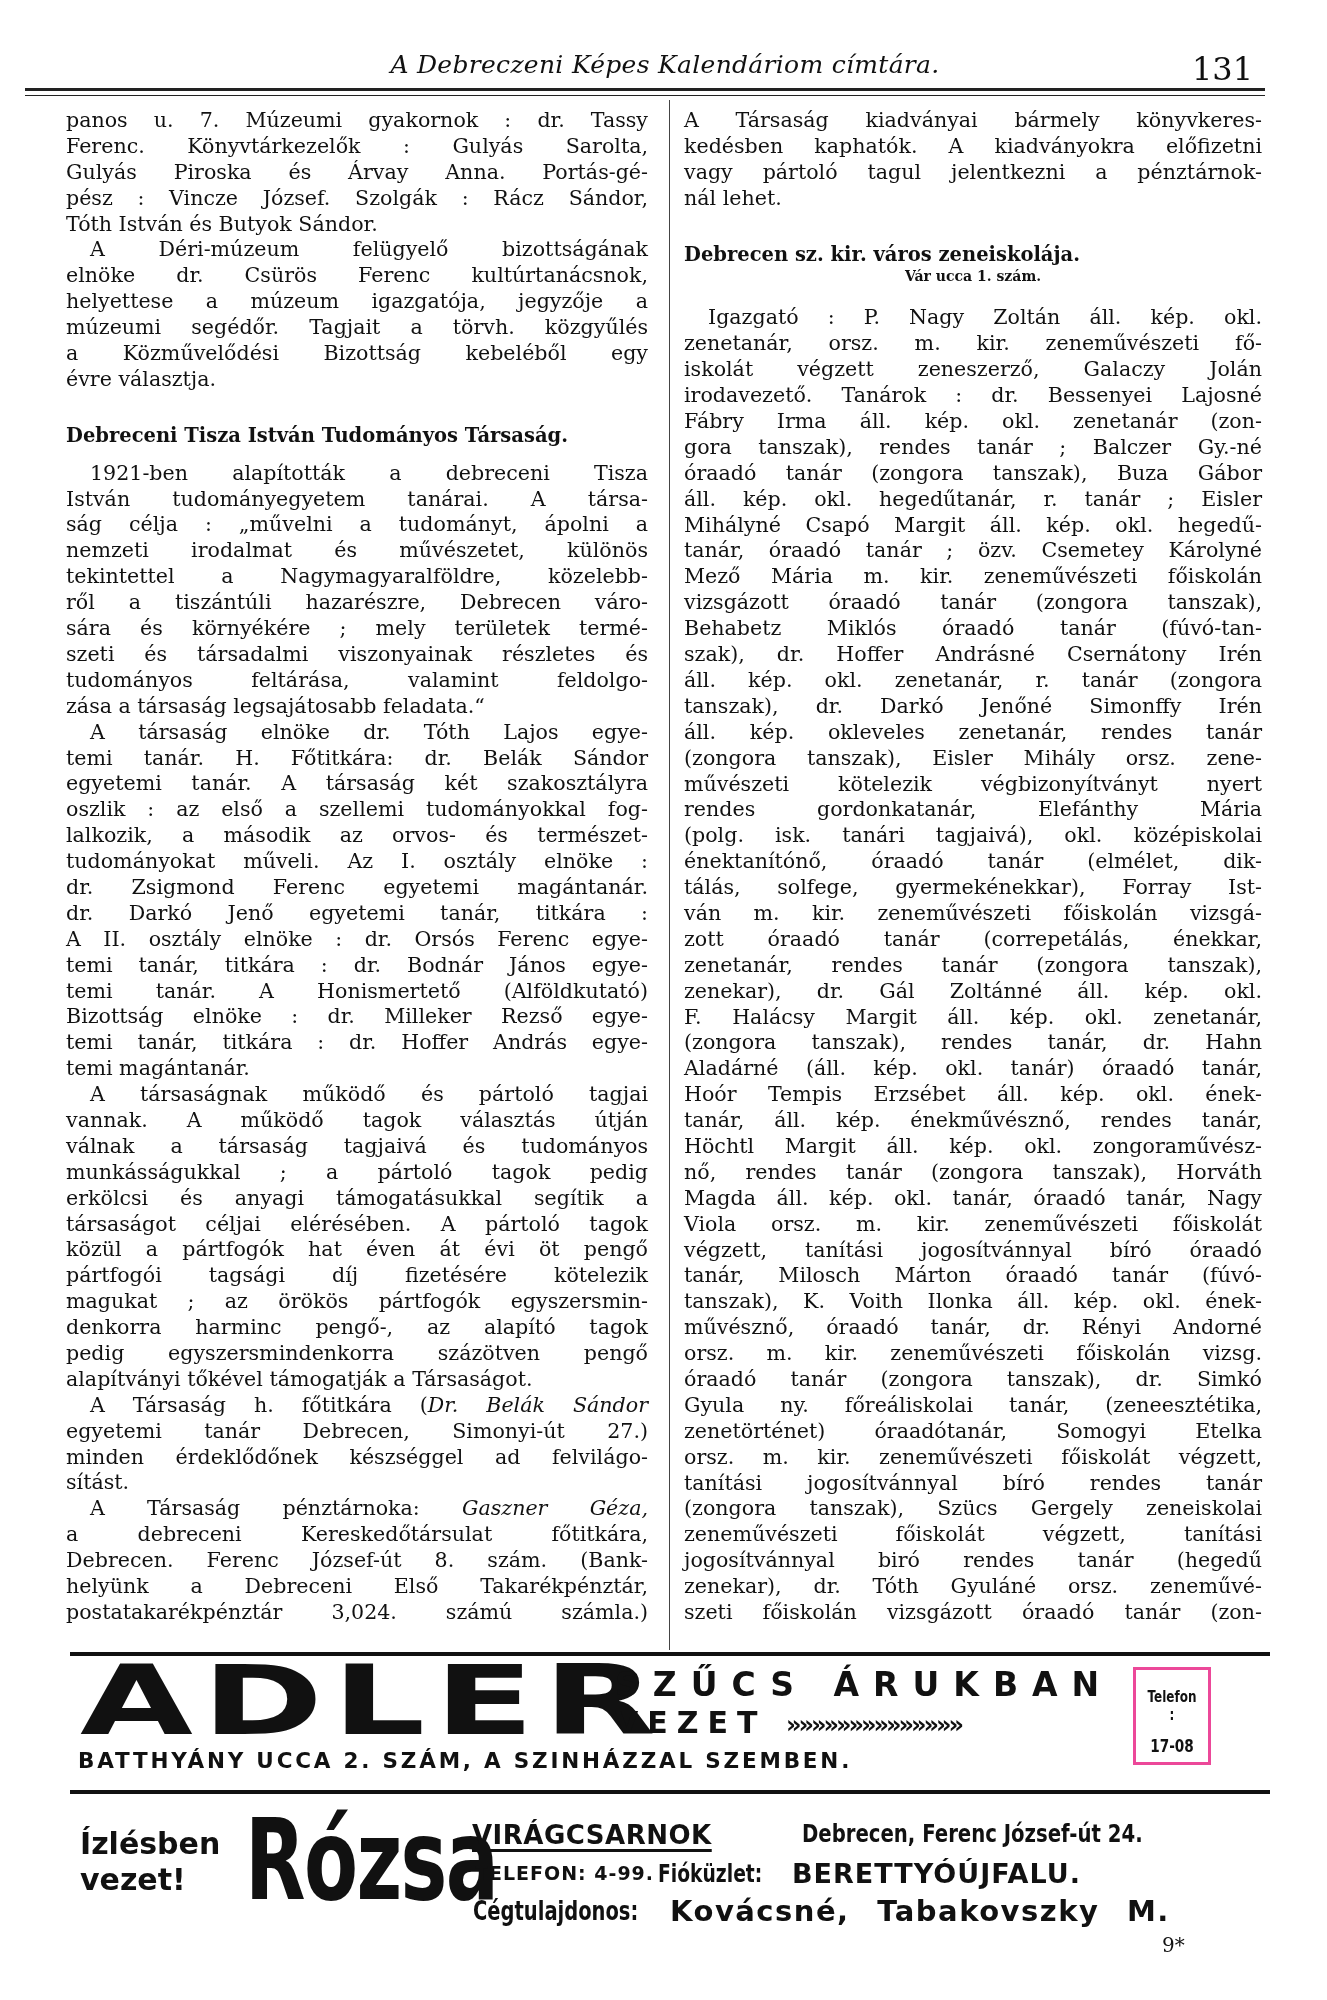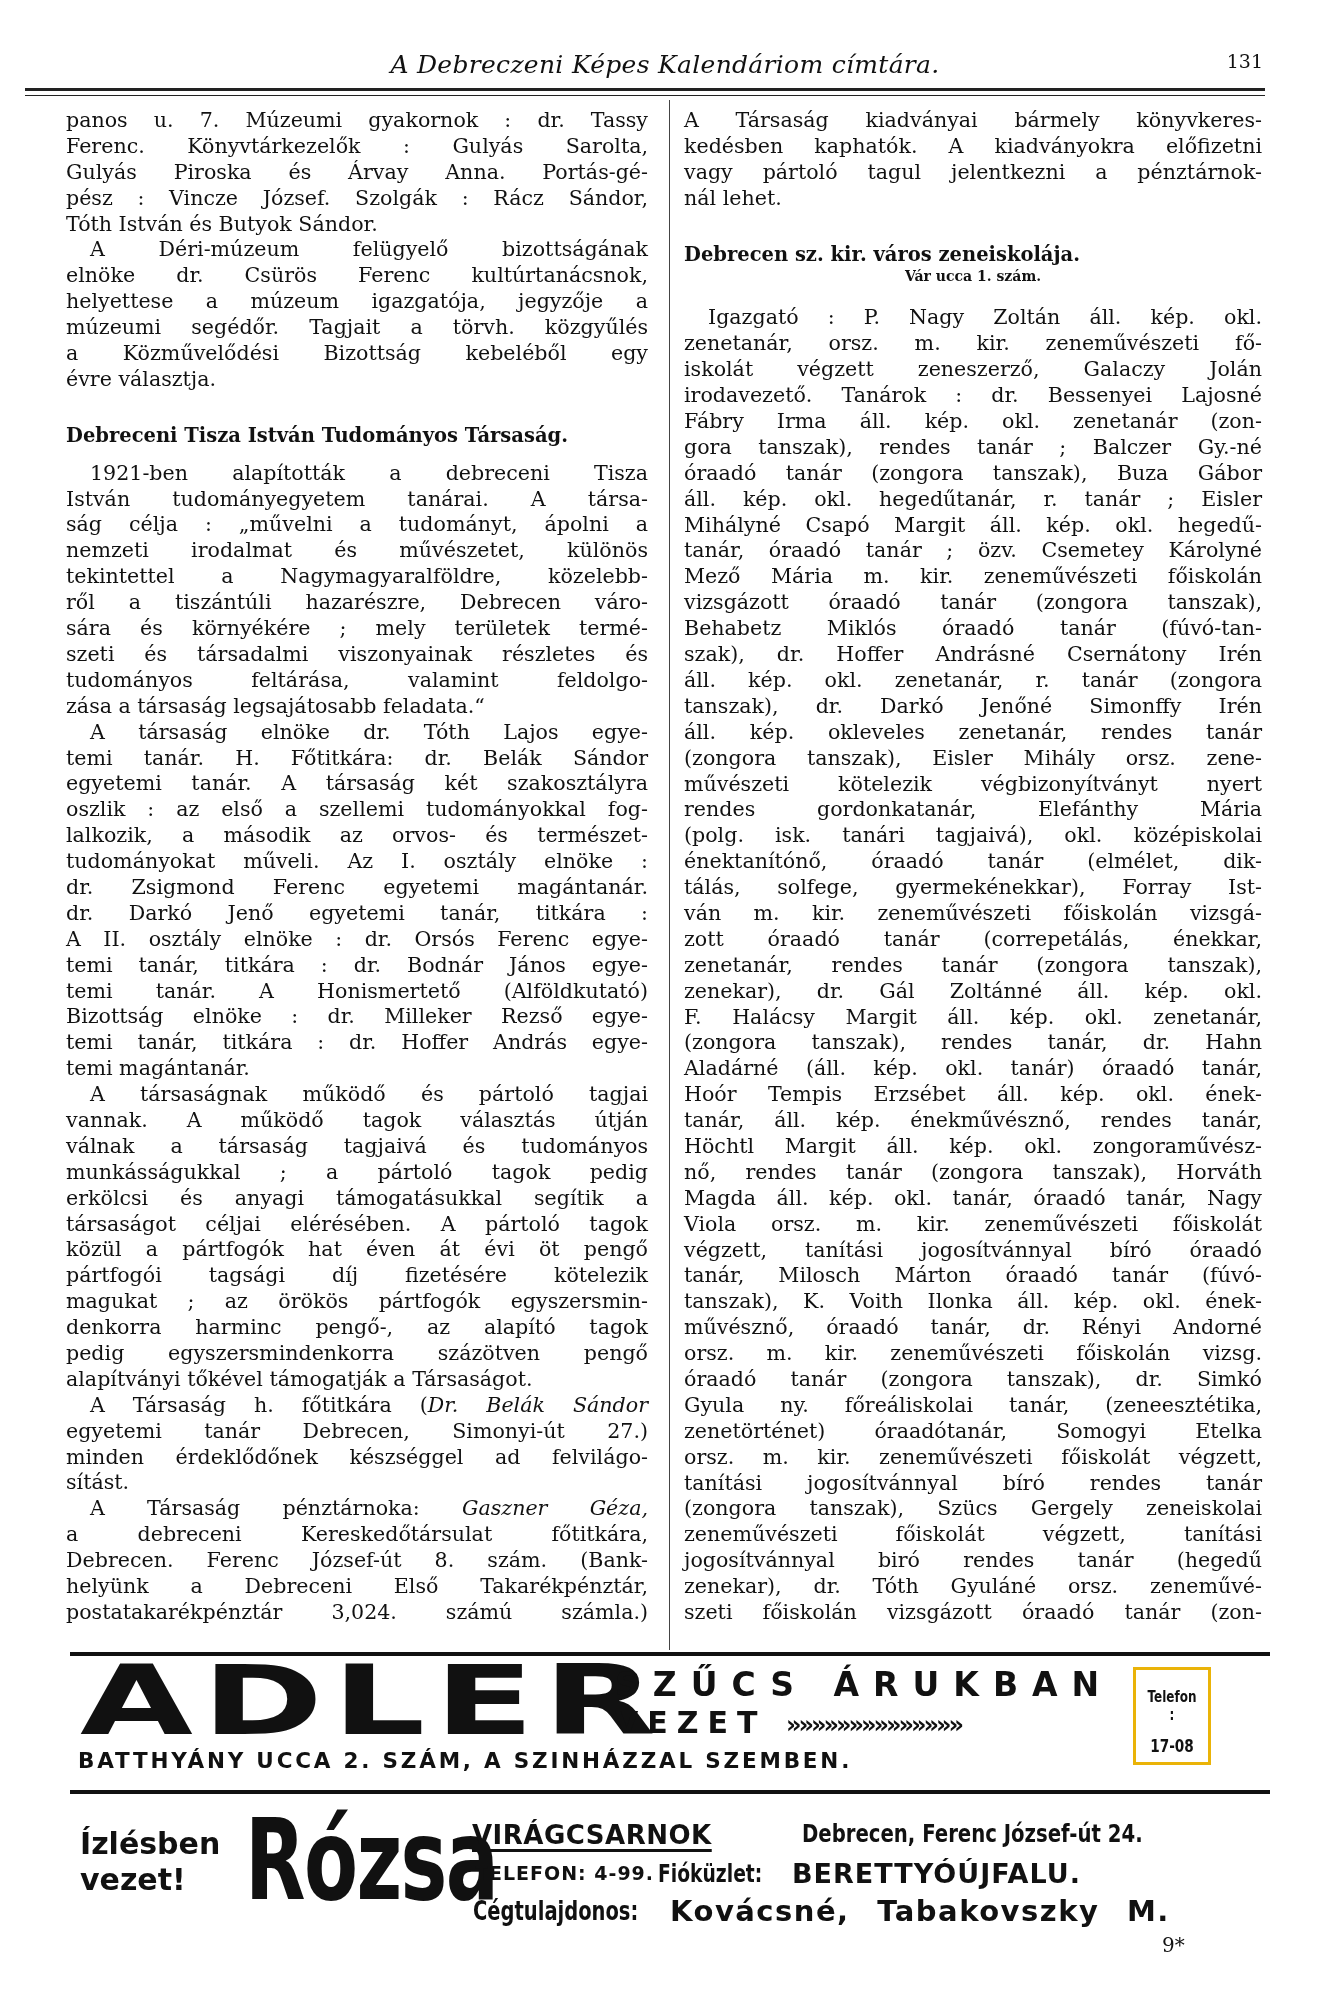--- a/index.html
+++ b/index.html
@@ -2,21 +2,21 @@
 <html><head>
 <meta charset="utf-8">
 <style>
   html, body { margin: 0; padding: 0; background: #fff; }
   body { width: 1327px; height: 2000px; position: relative; overflow: hidden; color: #111; font-family: "DejaVu Serif", "Liberation Serif", serif; }
   .page { position: absolute; left: 0; top: 0; width: 1327px; height: 2000px; }
 
   
   .running-head { position: absolute; left: 65px; top: 50px; width: 1200px; height: 40px; }
   .running-title { position: absolute; left: 0; width: 1200px; text-align: center; top: 0; font-family: "DejaVu Serif", serif; font-style: italic; font-size: 25px; letter-spacing: 0.3px; }
-  .page-number { position: absolute; right: 2px; top: 0; font-size: 19px; }
+  .page-number { position: absolute; right: 12px; top: 0; font-size: 32px; }
   .head-rule { position: absolute; left: 25px; top: 88px; width: 1240px; height: 4px; border-top: 3px solid #222; border-bottom: 1px solid #222; }
 
   
   .column { position: absolute; top: 108px; font-size: 20.6px; line-height: 25.9px; }
   .col-left { left: 66px; width: 582px; }
   .col-right { left: 684px; width: 578px; }
   .col-divider { position: absolute; left: 669px; top: 100px; width: 0; height: 1550px; border-left: 1px solid #444; }
 
   .line { display: block; white-space: nowrap; text-align: justify; text-align-last: justify; height: 25.9px; overflow: visible; }
   .line.last { text-align-last: left; }
@@ -32,21 +32,21 @@
   
   .ad-rule { position: absolute; left: 70px; width: 1200px; height: 0; border-top: 4px solid #111; }
 
   
   .adler { position: absolute; left: 70px; top: 1663px; width: 1200px; height: 110px; }
   .adler-logo { position: absolute; left: 10px; top: -4px; font-family: "DejaVu Sans", sans-serif; font-weight: bold; font-size: 96px; line-height: 84px; letter-spacing: 6px; transform: scaleX(1.52); transform-origin: left top; }
   .adler-line1 { position: absolute; left: 545px; top: 2px; font-family: "DejaVu Sans", sans-serif; font-weight: bold; font-size: 33px; letter-spacing: 14px; white-space: nowrap; }
   .adler-line2 { position: absolute; left: 545px; top: 42px; font-family: "DejaVu Sans", sans-serif; font-weight: bold; font-size: 30px; letter-spacing: 9px; white-space: nowrap; }
   .adler-arrows { font-size: 24px; letter-spacing: -3px; font-weight: bold; }
   .adler-address { position: absolute; left: 8px; top: 85px; font-family: "DejaVu Sans", sans-serif; font-weight: bold; font-size: 21.5px; letter-spacing: 2.8px; white-space: nowrap; }
-  .adler-phone-box { position: absolute; left: 1063px; top: 4px; width: 78px; height: 98px; border: 3px solid #eab308; box-sizing: border-box; text-align: center; font-family: "DejaVu Sans", sans-serif; font-weight: bold; }
+  .adler-phone-box { position: absolute; left: 1063px; top: 4px; width: 78px; height: 98px; border: 3px solid #ec4899; box-sizing: border-box; text-align: center; font-family: "DejaVu Sans", sans-serif; font-weight: bold; }
   .adler-phone-label { display: block; font-size: 15px; margin-top: 18px; transform: scaleX(0.8); }
   .adler-phone-number { display: block; font-size: 17px; margin-top: 12px; transform: scaleX(0.8); }
 
   
   .rozsa { position: absolute; left: 70px; top: 1810px; width: 1200px; height: 160px; }
   .rozsa-tag1, .rozsa-tag2 { position: absolute; left: 10px; font-family: "DejaVu Sans", sans-serif; font-weight: bold; font-size: 30px; }
   .rozsa-tag1 { top: 16px; }
   .rozsa-tag2 { top: 52px; }
   .rozsa-logo { position: absolute; left: 175px; top: -6px; font-family: "DejaVu Sans Condensed", "DejaVu Sans", sans-serif; font-weight: bold; font-size: 112px; line-height: 112px; transform: scaleX(0.78); transform-origin: left top; letter-spacing: -2px; }
   .rozsa-shop { position: absolute; left: 402px; top: 10px; font-family: "DejaVu Sans", sans-serif; font-weight: bold; font-size: 26px; text-decoration: underline; text-decoration-thickness: 3px; text-underline-offset: 5px; letter-spacing: 0.5px; }

